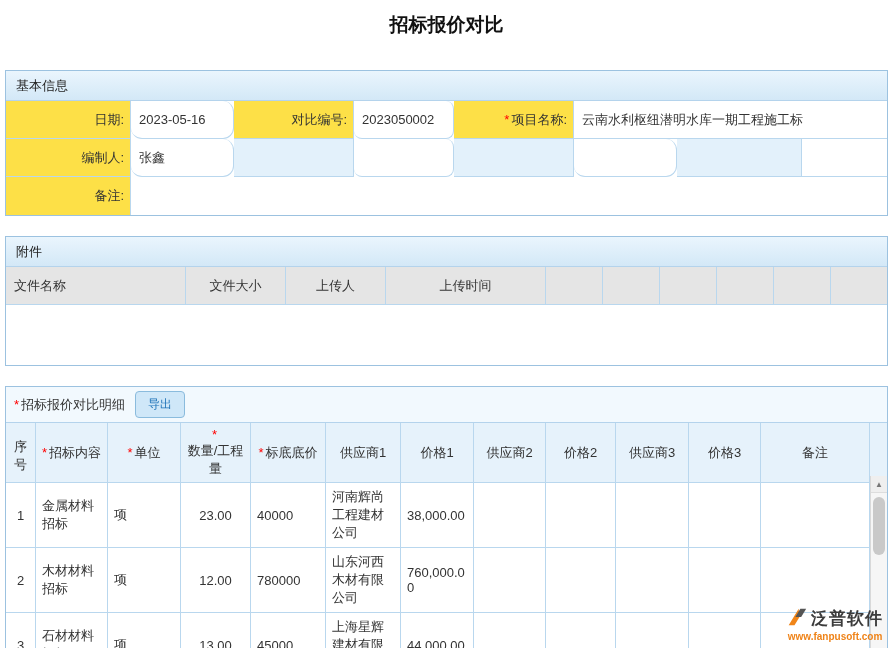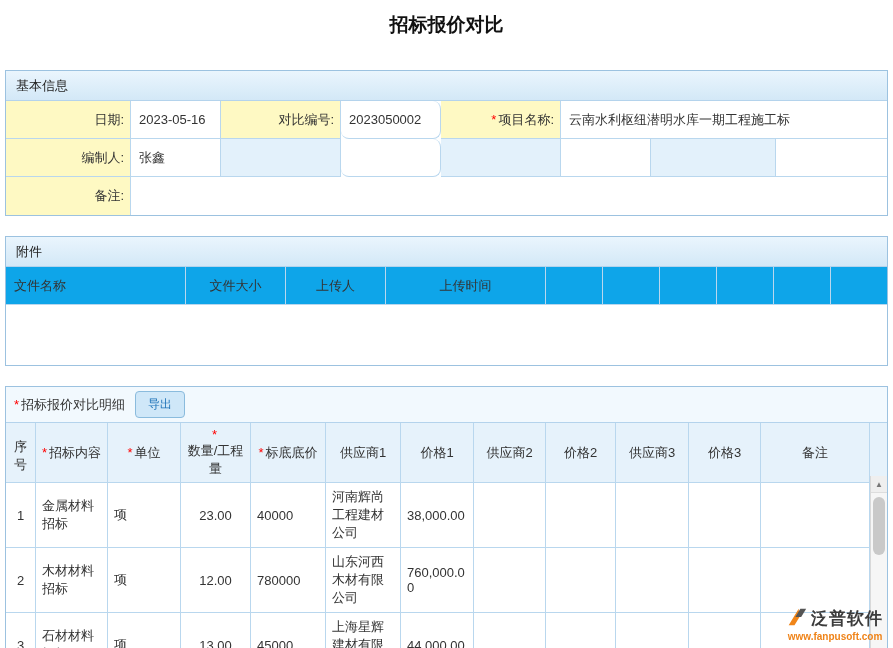--- a/index.html
+++ b/index.html
@@ -21,33 +21,33 @@
     border-bottom: 1px solid #b4d3ec; color: #222;
   }
 
   .row { display: flex; }
   .cell {
     border-right: 1px solid #b9d7ee; border-bottom: 1px solid #b9d7ee;
     display: flex; align-items: center; min-height: 38px;
   }
   .row .cell:last-child { border-right: none; }
   .bi .row:last-child .cell { border-bottom: none; }
-  .label-cell { background: #fef9c3; justify-content: flex-end; padding-right: 6px; }
+  .label-cell { background: #fde047; justify-content: flex-end; padding-right: 6px; }
   .blue-cell  { background: #e3f1fb; }
   .value-cell { background: #fff; padding-left: 8px; }
   .req { color: #f00; margin-right: 2px; }
 
   .w125 { width: 125px; flex: none; }
-  .w95  { width: 90px;  flex: none; }
+  .w95  { width: 103px;  flex: none; border-radius: 11px; }
   .w120 { width: 120px; flex: none; }
   .w100 { width: 100px; flex: none; border-radius: 8px; }
   .flex1 { flex: 1; }
 
   
-  .att-head .cell { background: #0ea5e9; justify-content: center; }
+  .att-head .cell { background: #e5e5e5; justify-content: center; }
   .att-head .cell:first-child { justify-content: flex-start; padding-left: 8px; }
   .att-c1 { width: 180px; flex: none; }
   .att-c2, .att-c3 { width: 100px; flex: none; }
   .att-c4 { width: 160px; flex: none; }
   .att-fill { flex: 1; }
   .att-body { height: 60px; background: #fff; }
 
   
   .detail-bar {
     height: 36px; display: flex; align-items: center; padding-left: 8px;

